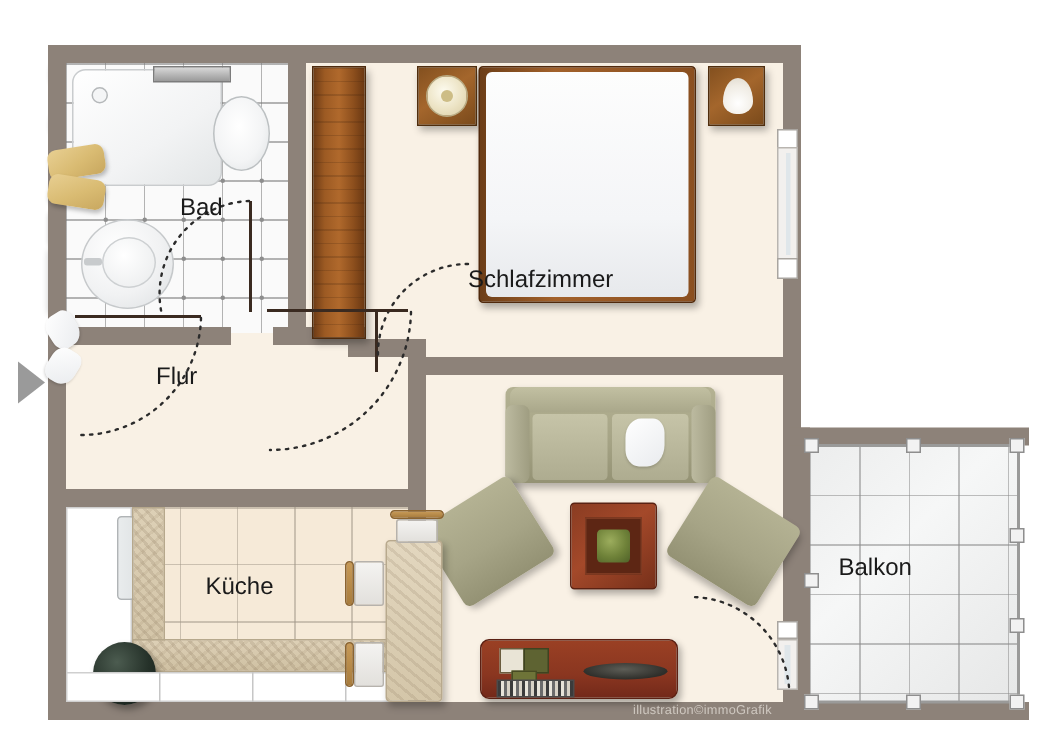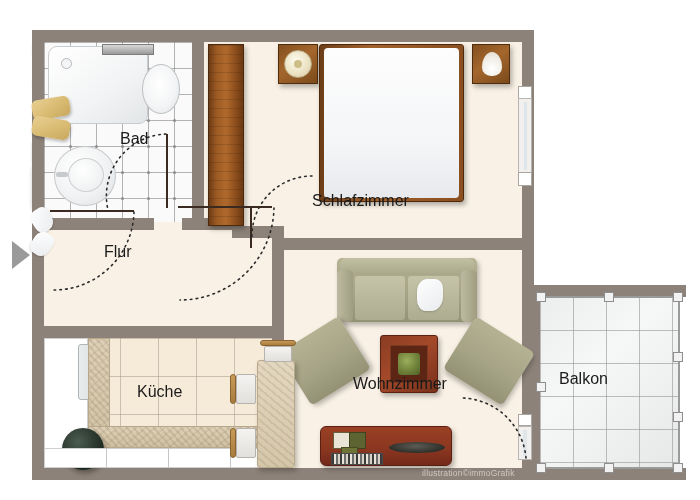--- a/index.html
+++ b/index.html
@@ -513,21 +513,20 @@
     <div class="rail-post" style="left:641px; top:262px; width:10px; height:10px;"></div>
     <div class="rail-post" style="left:641px; top:322px; width:10px; height:10px;"></div>
     <div class="rail-post" style="left:641px; top:382px; width:10px; height:10px;"></div>
     <div class="rail-post" style="left:641px; top:433px; width:10px; height:10px;"></div>
     <div class="rail-post" style="left:572px; top:433px; width:10px; height:10px;"></div>
     <div class="rail-post" style="left:504px; top:433px; width:10px; height:10px;"></div>
     <div class="rail-post" style="left:504px; top:352px; width:10px; height:10px;"></div>
 
     <div class="roomlabel" style="left:88px; top:100px;">Bad</div>
     <div class="roomlabel" style="left:72px; top:213px;">Flur</div>
-    <div class="roomlabel" style="left:280px; top:162px;">Schlafzimmer</div>
+    <div class="roomlabel" style="left:280px; top:148px;">Schlafzimmer</div>
     <div class="roomlabel" style="left:105px; top:353px;">Küche</div>
-    <div class="roomlabel" style="left:321px; top:345px;">Wohnzimmer</div>
     <div class="roomlabel" style="left:527px; top:340px;">Balkon</div>
 
     <div class="watermark" style="left:390px; top:438px;">illustration©immoGrafik</div>
 
   </div>
 </div>
 
 </body></html>

